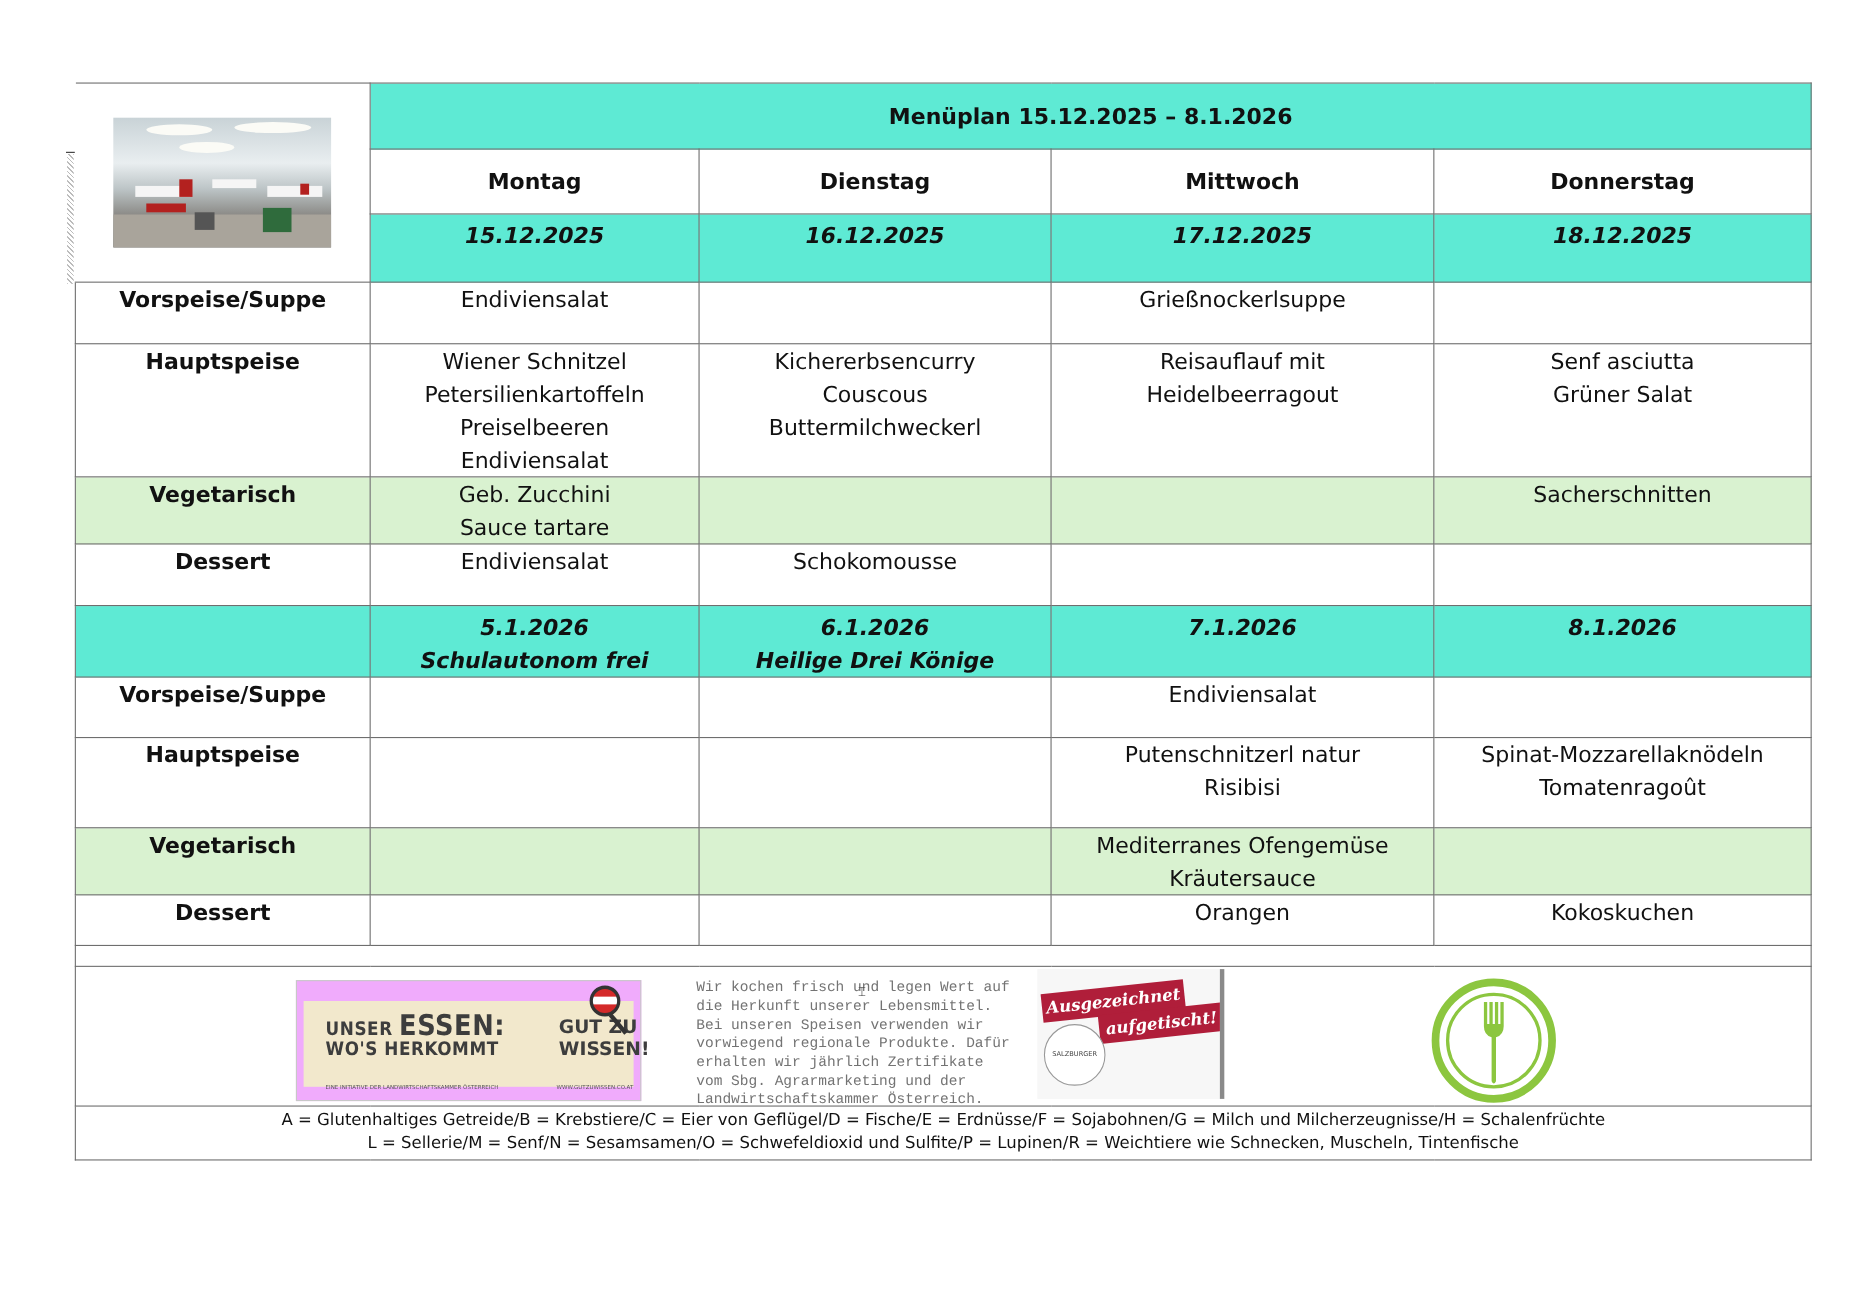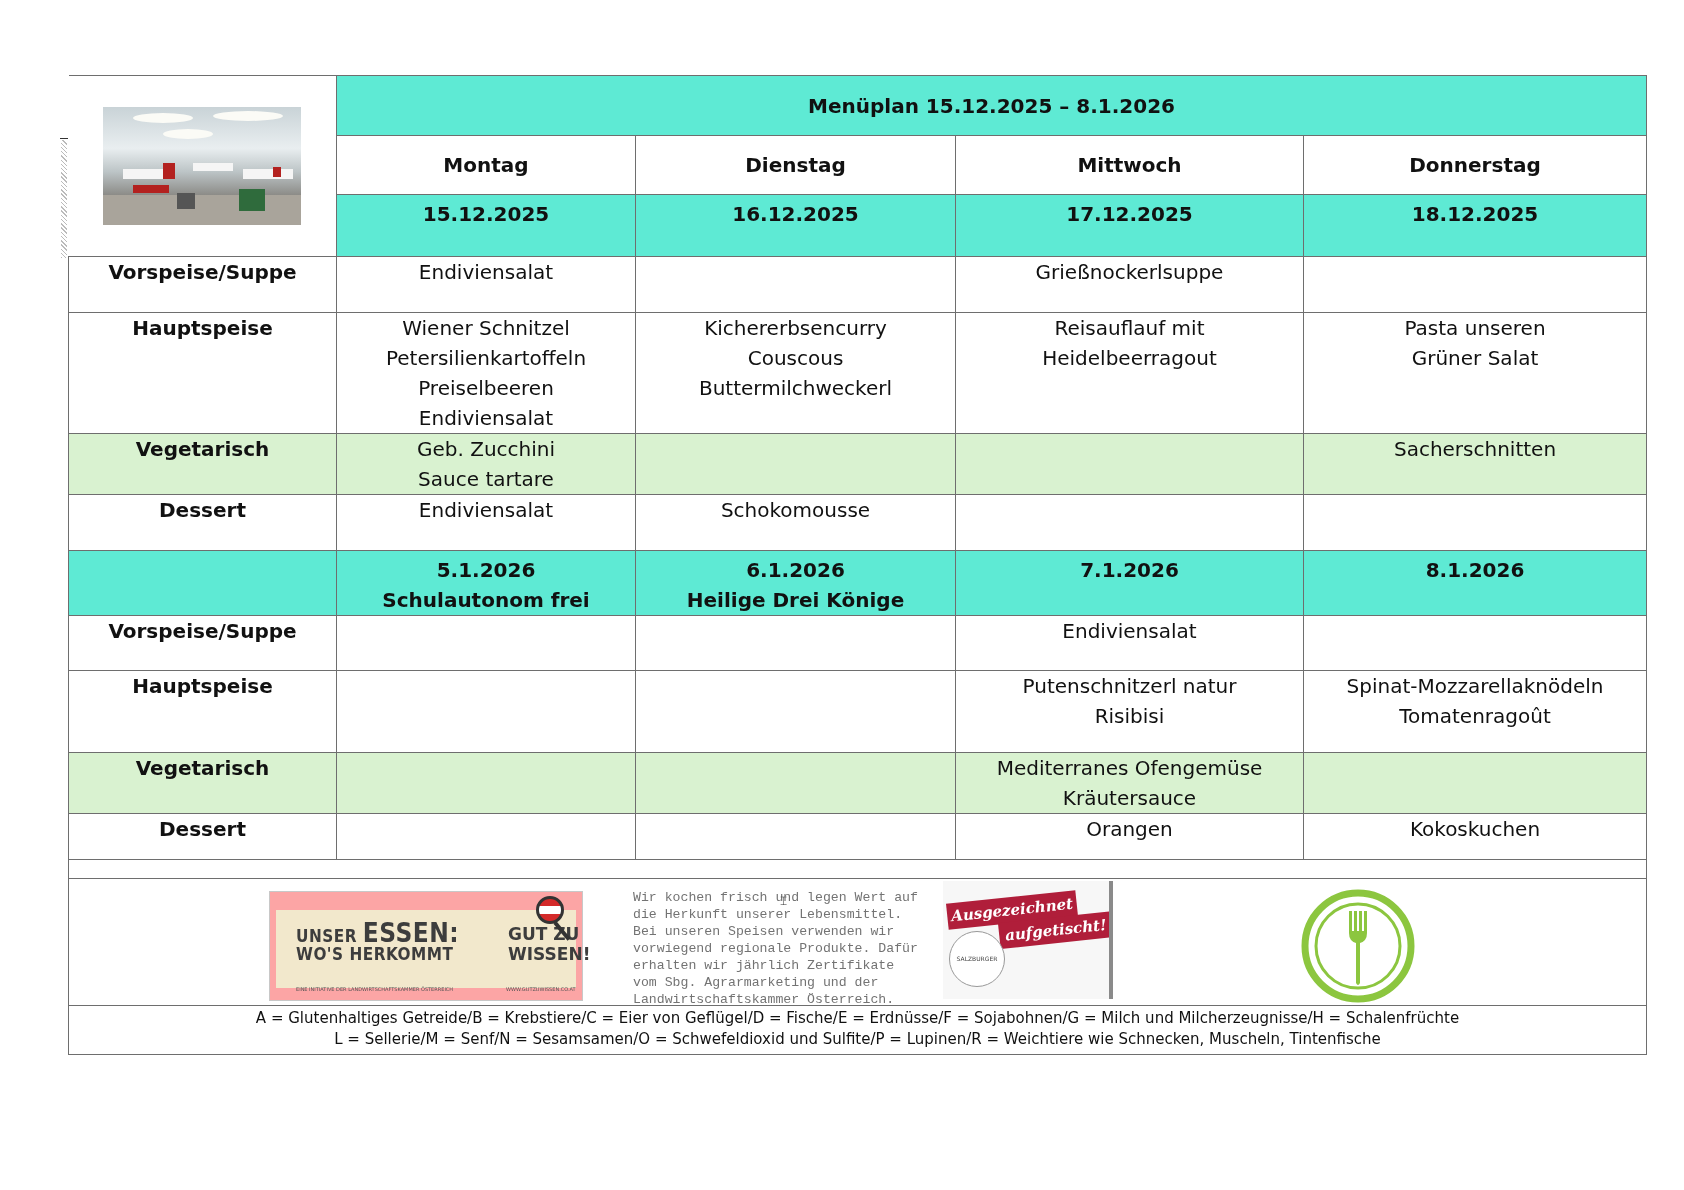--- a/index.html
+++ b/index.html
@@ -11,35 +11,35 @@
   table.menu td { border: 1.5px solid #6e6e6e; padding: 0; vertical-align: top;
                   text-align: center; font-size: 20px; line-height: 30px; }
   col.c-label { width: 268px; }
   col.c-mon { width: 299px; }
   col.c-tue { width: 320px; }
   col.c-wed { width: 348px; }
   col.c-thu { width: 343px; }
   .gray { background: #5eead4; }
   .title { font-weight: bold; font-size: 23px; vertical-align: middle !important; height: 59px; }
   .dayname { font-weight: bold; font-size: 24px; height: 58px; vertical-align: middle !important; border-radius: 14px; }
-  .date { font-weight: bold; font-size: 20px; padding-top: 4px !important; }
+  .date { font-weight: bold; font-size: 20px; padding-top: 4px !important; font-style: italic; }
   td.label { text-align: left; font-weight: bold; padding-left: 12px; }
   .line { display: block; }
   .photo-cell { background: #fff; vertical-align: middle !important; }
   .photo { width: 198px; height: 118px; margin: 0 auto; position: relative; overflow: hidden;
            background: linear-gradient(180deg, #c9d3d7 0%, #e9eef0 35%, #bcc4c6 55%, #8b8a86 75%, #6f6d68 100%); }
   .photo .light { position: absolute; height: 10px; border-radius: 50%; background: #fbfbf6; }
   .photo .table-w { position: absolute; background: #f5f5f5; }
   .photo .chair { position: absolute; background: #b3211f; }
   .photo .counter { position: absolute; left: 0; right: 0; bottom: 0; height: 30px; background: #a9a49b; }
   .photo .plant { position: absolute; background: #2f6b3c; }
   .spacer-row td { height: 18px; }
   .logos-cell { height: 126px; position: relative; text-align: left !important; }
   .logo-essen { position: absolute; left: 200px; top: 12px; width: 312px; height: 108px;
-                background: #fca5a5; border: 1px solid #c8c8c8; }
+                background: #f0abfc; border: 1px solid #c8c8c8; }
   .logo-essen .inner { position: absolute; left: 6px; top: 18px; right: 6px; bottom: 12px; background: #f2e8cc; }
   .logo-essen .t1 { position: absolute; left: 26px; top: 32px; font-family: "DejaVu Sans Condensed", "DejaVu Sans", sans-serif;
                     font-weight: bold; color: #3d3d3d; font-size: 17px; line-height: 18px; letter-spacing: 0.5px; }
   .logo-essen .t1 .big { font-size: 26px; }
   .logo-essen .t2 { position: absolute; left: 238px; top: 32px; font-weight: bold; color: #3d3d3d;
                     font-size: 17px; line-height: 20px; }
   .logo-essen .small { position: absolute; font-size: 5px; color: #555; }
   .magnifier { position: absolute; left: 266px; top: 4px; width: 22px; height: 22px; border-radius: 50%;
                border: 3px solid #333; background: linear-gradient(180deg, #d42a2a 33%, #fff 33%, #fff 66%, #d42a2a 66%); }
   .magnifier-handle { position: absolute; left: 290px; top: 28px; width: 4px; height: 22px; background: #333; transform: rotate(-40deg); }
@@ -131,21 +131,21 @@
           <td>
             <span class="line">Kichererbsencurry</span>
             <span class="line">Couscous</span>
             <span class="line">Buttermilchweckerl</span>
           </td>
           <td>
             <span class="line">Reisauflauf mit</span>
             <span class="line">Heidelbeerragout</span>
           </td>
           <td>
-            <span class="line">Pasta unseren</span>
+            <span class="line">Senf asciutta</span>
             <span class="line">Grüner Salat</span>
           </td>
         </tr>
         <tr style="height: 56px; background: rgb(217, 242, 208);">
           <td class="label">Vegetarisch</td>
           <td>
             <span class="line">Geb. Zucchini</span>
             <span class="line">Sauce tartare</span>
           </td>
           <td></td>

